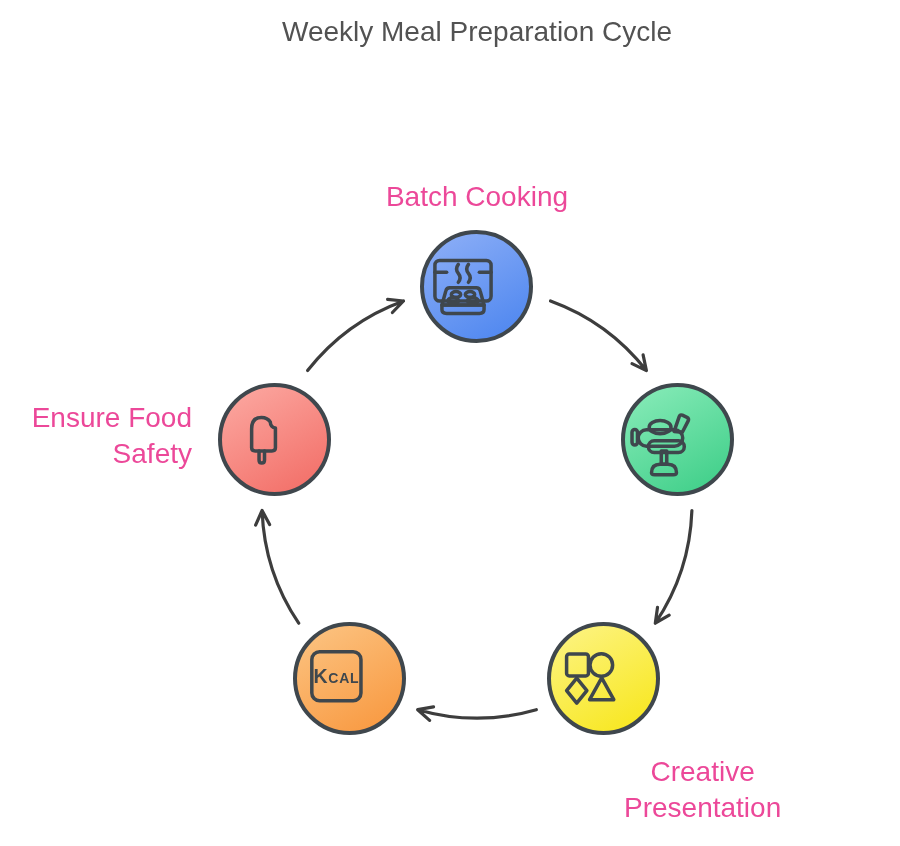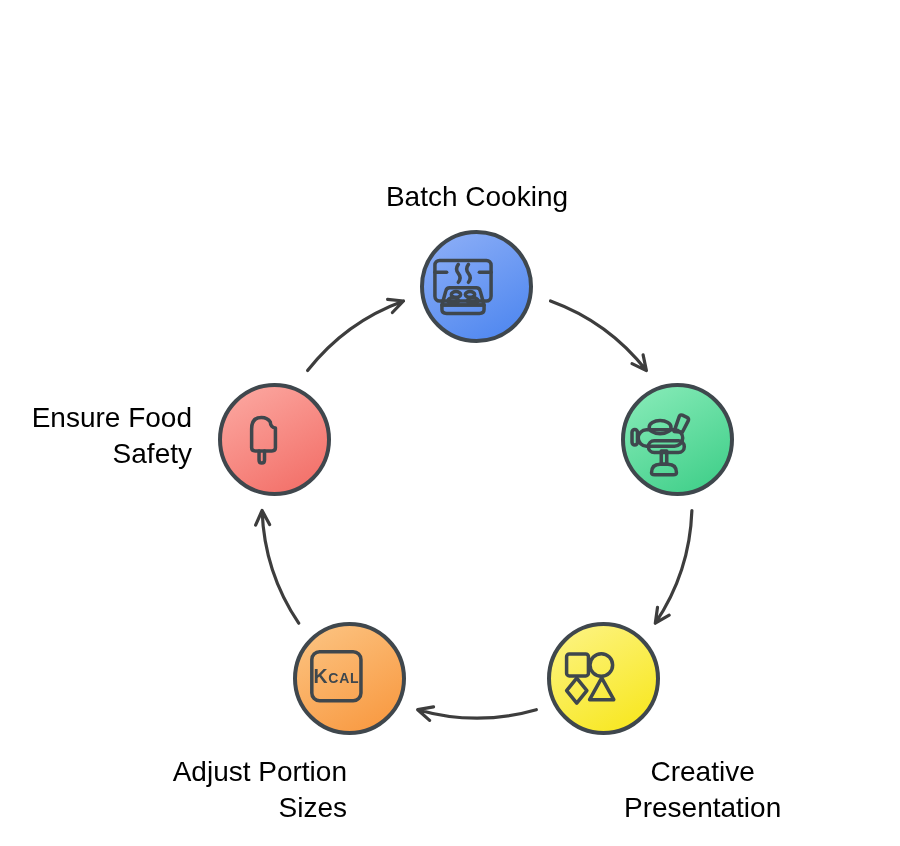--- a/index.html
+++ b/index.html
@@ -74,21 +74,21 @@
     fill: none;
     stroke: #3f474d;
     stroke-width: 4.5;
     stroke-linecap: round;
     stroke-linejoin: round;
   }
   .label {
     position: absolute;
     font-size: 28px;
     line-height: 36px;
-    color: #000000;
+    color: #ec4899;
     white-space: pre-line;
   }
   .label--batch {
     top: 179px;
     left: 477px;
     transform: translateX(-50%);
     text-align: center;
     white-space: nowrap;
   }
   .label--involve { top: 404px; left: 762px; text-align: left; }
@@ -102,20 +102,21 @@
     font-weight: bold;
     letter-spacing: 1px;
     fill: #3f474d;
   }
 </style>
 </head>
 <body>
 
 <div class="canvas">
 
+  <div class="title">Weekly Meal Preparation Cycle</div>
 
   <svg class="arrows-layer" viewBox="0 0 900 846" xmlns="http://www.w3.org/2000/svg">
     <path d="M550.5,301 A215,215 0 0 1 646.4,370.6 M643.1,354.9 L646.4,370.6 L632,363.6"></path>
     <path d="M691.9,510.5 A215,215 0 0 1 655.3,623.2 M669.2,615.2 L655.3,623.2 L657.5,607.4"></path>
     <path d="M536.3,709.7 A215,215 0 0 1 417.7,709.7 M429.6,720.4 L417.7,709.7 L433.5,706.9"></path>
     <path d="M298.7,623.2 A215,215 0 0 1 262.1,510.5 M255.6,525.1 L262.1,510.5 L269.6,524.6"></path>
     <path d="M307.6,370.6 A215,215 0 0 1 403.5,301 M387.6,299.3 L403.5,301 L392.4,312.5"></path>
   </svg>
 
   <div class="node node--batch">
@@ -165,22 +166,20 @@
 Presentation</div>
 
   <div class="node node--adjust">
     <div class="node-circle">
       <svg class="icon-svg" viewBox="0 0 100 100" xmlns="http://www.w3.org/2000/svg">
         <rect class="ln" x="19" y="15" width="63" height="63" rx="10"></rect>
         <text class="kcal-text" x="50.5" y="55.5" text-anchor="middle" font-size="25">Kcal</text>
       </svg>
     </div>
   </div>
-  <div class="label label--adjust">Adjust Portion
-Sizes</div>
 
   <div class="node node--ensure">
     <div class="node-circle">
       <svg class="icon-svg" viewBox="0 0 100 100" xmlns="http://www.w3.org/2000/svg">
         <path class="ln" d="M47.5,64 V75.5 Q47.5,79.5 51,79.5 Q54.5,79.5 54.5,75.5 V64"></path>
         <path class="ln" d="M38,60 V36 Q38,21 50.5,21 Q58.5,21 62,27 A7,7 0 0 0 68.5,34.5 V60 Q68.5,64 64,64 H42.5 Q38,64 38,60 Z" fill="#fb9a93"></path>
       </svg>
     </div>
   </div>
   <div class="label label--ensure">Ensure Food

